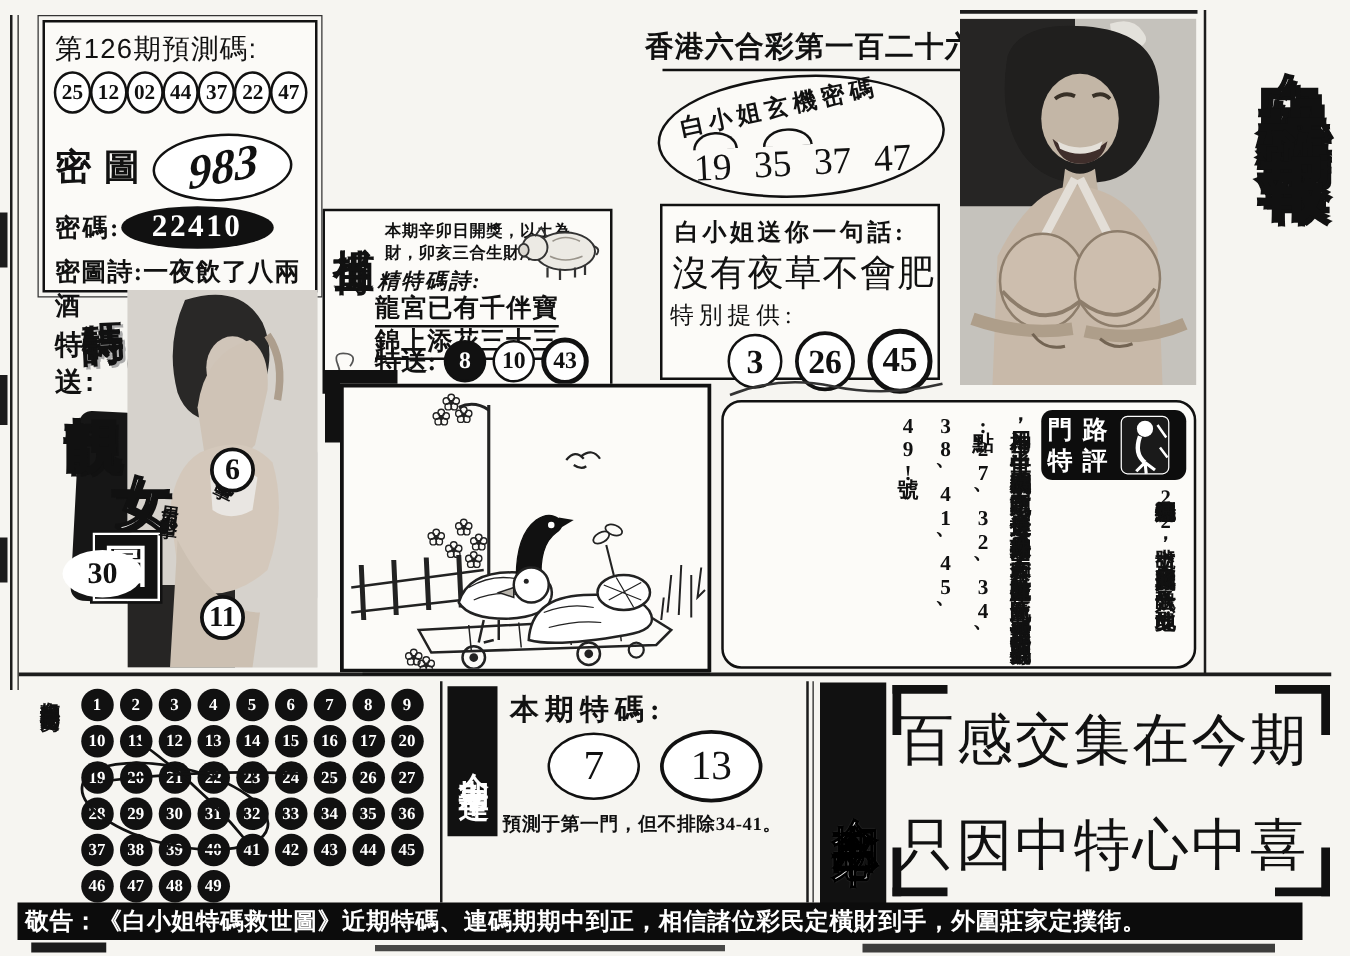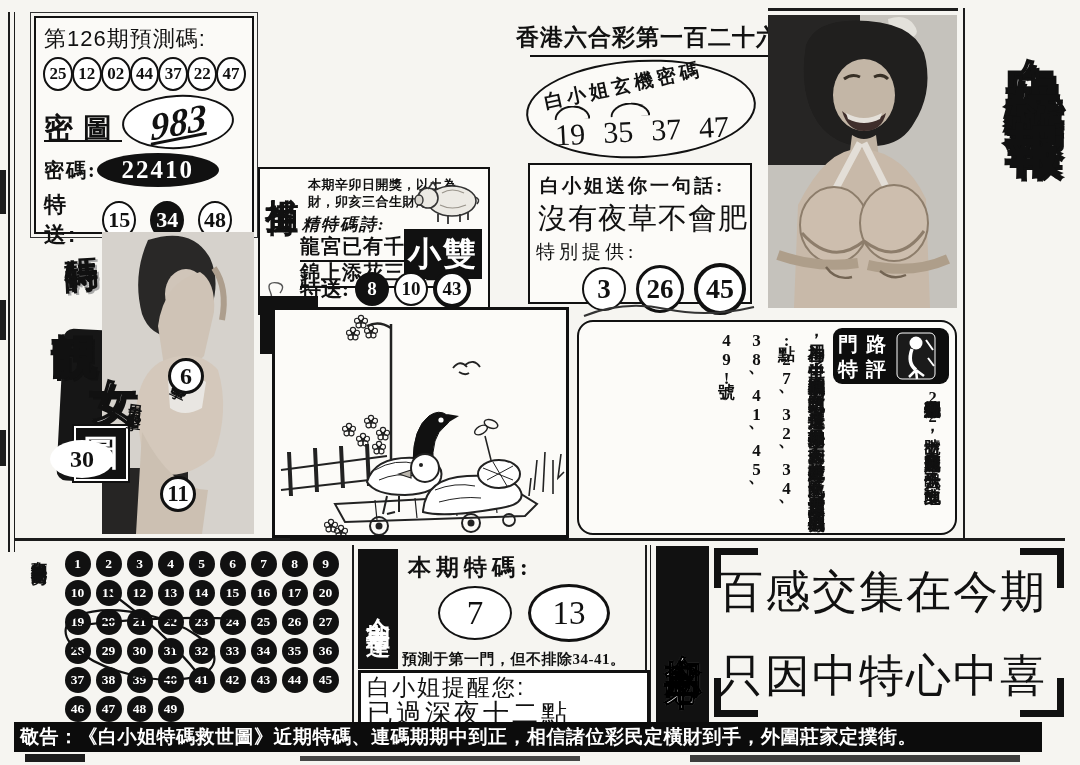--- a/index.html
+++ b/index.html
@@ -16,21 +16,21 @@
   .oval{border:2.5px solid #111;border-radius:50%;display:flex;align-items:center;justify-content:center;background:#fff;}
   .vtext{writing-mode:vertical-rl;text-orientation:upright;}
   .outline-char{color:#fff;-webkit-text-stroke:2px #111;text-shadow:3px 3px 0 #111;}
   
   #predict-outer{left:30px;top:12px;width:228px;height:226px;border:1px solid #333;}
   #predict{left:34px;top:16px;width:220px;height:218px;border:2.5px solid #111;background:#fbfaf7;
            display:flex;flex-direction:column;padding:6px 6px 4px 8px;}
   #predict .title{font-size:22px;letter-spacing:1px;}
   #predict .crow{display:flex;margin-top:3px;}
   #predict .crow .circ{width:30px;height:30px;font-size:17px;margin-left:-1px;}
-  .mitu-row{display:flex;align-items:flex-end;margin-top:4px;text-decoration:underline;}
+  .mitu-row{display:flex;align-items:center;margin-top:16px;}
   .mitu-label{font-size:29px;font-weight:bold;letter-spacing:10px;}
   .mitu-oval{width:108px;height:50px;transform:rotate(-3deg);}
   .mitu-val{font-size:38px;font-weight:bold;font-style:italic;transform:rotate(-8deg) skewX(-10deg);}
   .mima-row{display:flex;align-items:center;margin-top:4px;}
   .mima-label{font-size:20px;font-weight:bold;letter-spacing:2px;}
   .mima-oval{width:122px;height:34px;border-radius:50%;background:#111;color:#fff;
              display:flex;align-items:center;justify-content:center;font-size:25px;font-weight:bold;letter-spacing:2px;}
   .poem-row{font-size:20px;font-weight:bold;margin-top:5px;letter-spacing:1px;}
   .ts-row{display:flex;align-items:center;margin-top:3px;}
   .ts-row .lbl{font-size:22px;font-weight:bold;letter-spacing:2px;margin-right:8px;}
@@ -155,20 +155,23 @@
     </div>
     <div class="mitu-row">
       <span class="mitu-label serif">密圖</span>
       <span class="oval mitu-oval">
         <span class="mitu-val">983</span>
       </span>
     </div>
     <div class="mima-row">
       <span class="mima-label serif">密碼:</span>
       <span class="mima-oval">22410</span>
+    </div>
+    <div class="poem-row serif">
+      <span>密圖詩:</span><span>一夜飲了八兩酒</span>
     </div>
     <div class="ts-row">
       <span class="lbl gothic">特送:</span>
       <div class="circ">15</div>
       <div class="circ filled">34</div>
       <div class="circ">48</div>
     </div>
   </div>
 
   <div id="heading-tms" class="abs">特碼詩</div>
@@ -196,21 +199,20 @@
   <div id="girl-c6" class="abs circ">6</div>
   <div id="girl-e30" class="abs">30</div>
   <div id="girl-c11" class="abs circ">11</div>
 
   <div id="zodiac" class="abs">
     <div class="abs side vtext">捕捉生肖</div>
     <div class="abs intro serif">本期辛卯日開獎，以土為財，卯亥三合生財庫。</div>
     <div class="abs plabel serif">精特碼詩:</div>
     <div class="abs p1 gothic">龍宮已有千伴寶</div>
     <div class="abs p2 gothic">錦上添花三十三</div>
-    <div id="badge-sm" class="abs">小雙</div>
     <div class="abs" style="right:8px;top:2px;width:66px;height:58px;">
       <svg width="66" height="58" viewBox="0 0 66 58">
         <ellipse cx="38" cy="30" rx="24" ry="15" fill="#eceae4" stroke="#333" stroke-width="1.6"></ellipse>
         <circle cx="14" cy="27" r="10" fill="#eceae4" stroke="#333" stroke-width="1.6"></circle>
         <ellipse cx="5" cy="29" rx="4" ry="5" fill="#dcd9d2" stroke="#333" stroke-width="1.4"></ellipse>
         <path d="M14,18 l5,-7 l4,7" fill="none" stroke="#333" stroke-width="1.5"></path>
         <path d="M24,43 v8 M34,44 v9 M46,43 v8 M54,41 v8" stroke="#333" stroke-width="1.8"></path>
         <path d="M61,26 q6,2 2,7" fill="none" stroke="#333" stroke-width="1.5"></path>
         <path d="M28,22 q10,-6 22,0 M26,34 q12,6 26,0" stroke="#9a958c" stroke-width="1.2" fill="none"></path>
       </svg>
@@ -412,24 +414,20 @@
     <ellipse cx="78" cy="96" rx="76" ry="31" transform="rotate(13 78 96)" fill="none" stroke="#111" stroke-width="2.2"></ellipse>
     <path d="M46,42 Q100,80 137,126" fill="none" stroke="#111" stroke-width="2.2"></path>
     <path d="M20,76 Q100,66 178,70" fill="none" stroke="#111" stroke-width="2.2"></path>
   </svg>
 
   <div id="lucky-strip" class="abs">今期幸運</div>
   <div id="lucky-title" class="abs serif">本期特碼:</div>
   <div id="sp7" class="abs oval">7</div>
   <div id="sp13" class="abs oval">13</div>
   <div id="lucky-note" class="abs serif">預測于第一門，但不排除34-41。</div>
-  <div id="remind" class="abs">
-    <div class="l1 gothic">白小姐提醒您:</div>
-    <div class="l2 gothic">已過深夜十二點</div>
-  </div>
 
   <div id="mw-strip" class="abs">今期必中</div>
   <div class="abs mwc" style="left:714px;top:548px;width:44px;height:7px;"></div>
   <div class="abs mwc" style="left:714px;top:548px;width:7px;height:40px;"></div>
   <div class="abs mwc" style="left:1020px;top:548px;width:44px;height:7px;"></div>
   <div class="abs mwc" style="left:1057px;top:548px;width:7px;height:40px;"></div>
   <div class="abs mwc" style="left:714px;top:710px;width:44px;height:7px;"></div>
   <div class="abs mwc" style="left:714px;top:678px;width:7px;height:39px;"></div>
   <div class="abs mwc" style="left:1020px;top:710px;width:44px;height:7px;"></div>
   <div class="abs mwc" style="left:1057px;top:678px;width:7px;height:39px;"></div>

